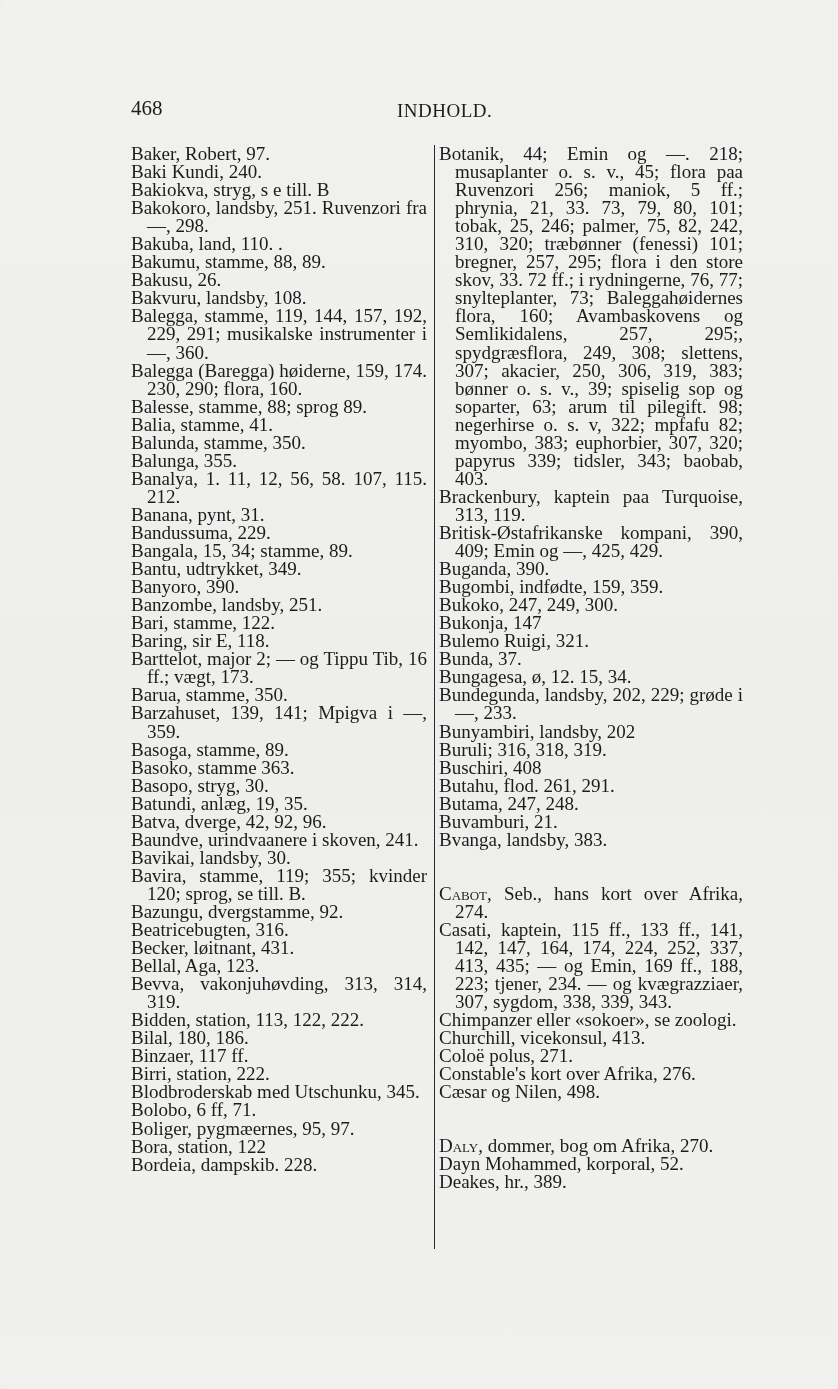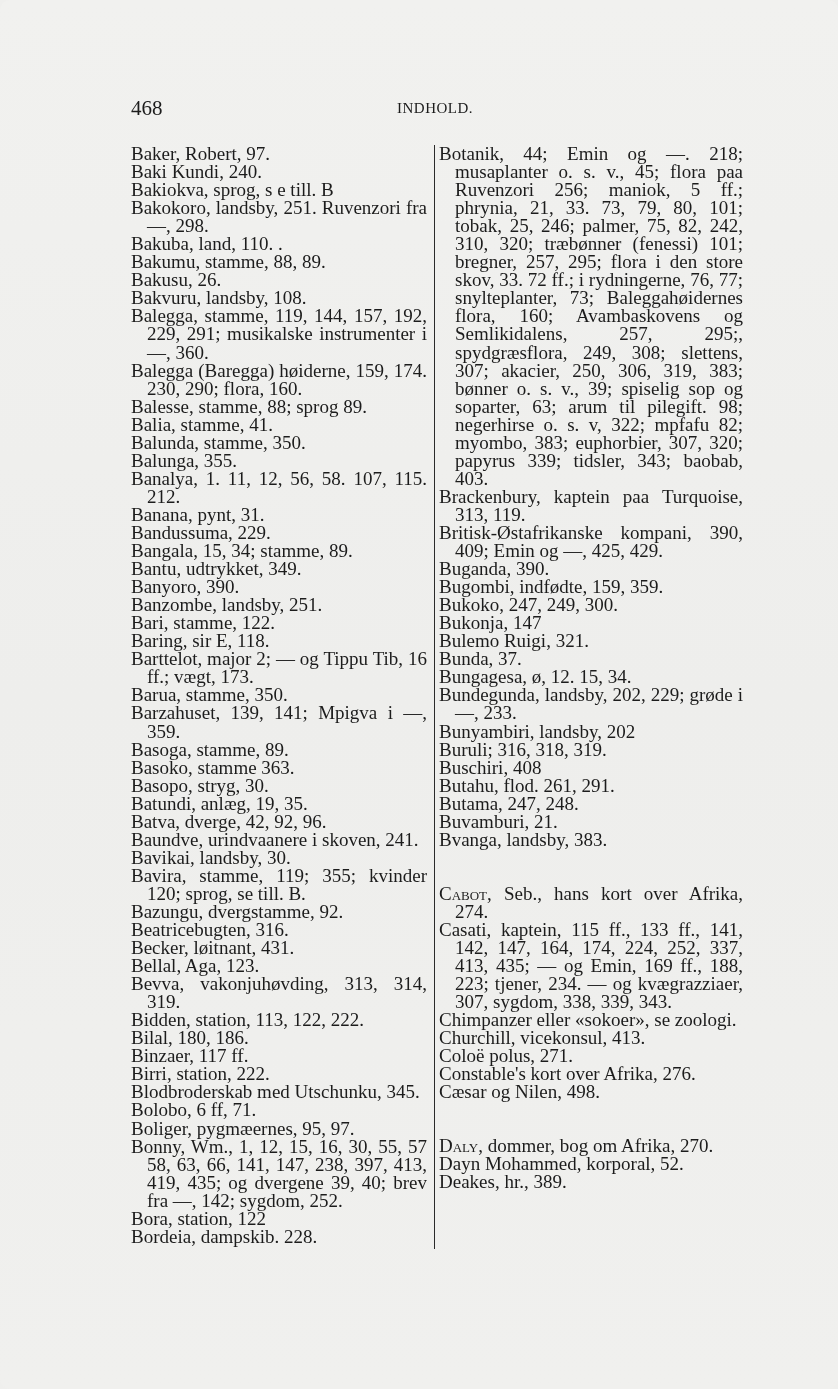--- a/index.html
+++ b/index.html
@@ -15,21 +15,21 @@
       position: absolute; left: 0; top: 0; width: 838px; height: 1389px;
       background: linear-gradient(180deg, #f1f1ef 0%, #eeeeec 50%, #f0f0ee 100%);
       border-radius: 10px;
     }
     .page-number {
       position: absolute; left: 131px; top: 96px;
       font-size: 21px; letter-spacing: 0px;
     }
     .running-head {
       position: absolute; left: 397px; top: 100px;
-      font-size: 15px; letter-spacing: 0.5px;
+      font-size: 19px; letter-spacing: 0.5px;
     }
     .col {
       position: absolute; top: 145px;
       font-size: 19px; line-height: 18.05px;
     }
     .col-left { left: 131px; width: 296px; }
     .col-right { left: 439px; width: 304px; }
     .divider {
       position: absolute; left: 434px; top: 145px;
       width: 1.4px; height: 1104px; background: #2a2a2a;
@@ -46,21 +46,21 @@
 </head>
 <body>
 
 <div class="page">
   <div class="page-number">468</div>
   <div class="running-head">INDHOLD.</div>
 
   <div class="col col-left" id="col-left">
       <div class="entry">Baker, Robert, 97.</div>
       <div class="entry">Baki Kundi, 240.</div>
-      <div class="entry">Bakiokva, sprog, s e till. B</div>
+      <div class="entry">Bakiokva, stryg, s e till. B</div>
       <div class="entry">Bakokoro, landsby, 251. Ruvenzori fra —, 298.</div>
       <div class="entry">Bakuba, land, 110. .</div>
       <div class="entry">Bakumu, stamme, 88, 89.</div>
       <div class="entry">Bakusu, 26.</div>
       <div class="entry">Bakvuru, landsby, 108.</div>
       <div class="entry">Balegga, stamme, 119, 144, 157, 192, 229, 291; musikalske instrumenter i —, 360.</div>
       <div class="entry">Balegga (Baregga) høiderne, 159, 174. 230, 290; flora, 160.</div>
       <div class="entry">Balesse, stamme, 88; sprog 89.</div>
       <div class="entry">Balia, stamme, 41.</div>
       <div class="entry">Balunda, stamme, 350.</div>
@@ -90,21 +90,20 @@
       <div class="entry">Becker, løitnant, 431.</div>
       <div class="entry">Bellal, Aga, 123.</div>
       <div class="entry">Bevva, vakonjuhøvding, 313, 314, 319.</div>
       <div class="entry">Bidden, station, 113, 122, 222.</div>
       <div class="entry">Bilal, 180, 186.</div>
       <div class="entry">Binzaer, 117 ff.</div>
       <div class="entry">Birri, station, 222.</div>
       <div class="entry">Blodbroderskab med Utschunku, 345.</div>
       <div class="entry">Bolobo, 6 ff, 71.</div>
       <div class="entry">Boliger, pygmæernes, 95, 97.</div>
-      <div class="entry">Bonny, Wm., 1, 12, 15, 16, 30, 55, 57 58, 63, 66, 141, 147, 238, 397, 413, 419, 435; og dvergene 39, 40; brev fra —, 142; sygdom, 252.</div>
       <div class="entry">Bora, station, 122</div>
       <div class="entry"><span class="it">Bordeia</span><span>, dampskib. 228.</span></div>
     </div>
   <div class="divider"></div>
   <div class="col col-right" id="col-right">
       <div class="entry"><span class="it">Botanik</span><span>, 44; Emin og —. 218; musaplanter o. s. v., 45; flora paa Ruvenzori 256; maniok, 5 ff.; phrynia, 21, 33. 73, 79, 80, 101; tobak, 25, 246; palmer, 75, 82, 242, 310, 320; træbønner (fenessi) 101; bregner, 257, 295; flora i den store skov, 33. 72 ff.; i rydningerne, 76, 77; snylteplanter, 73; Baleggahøidernes flora, 160; Avambaskovens og Semlikidalens, 257, 295;, spydgræsflora, 249, 308; slettens, 307; akacier, 250, 306, 319, 383; bønner o. s. v., 39; spiselig sop og soparter, 63; arum til pilegift. 98; negerhirse o. s. v, 322; mpfafu 82; myombo, 383; euphorbier, 307, 320; papyrus 339; tidsler, 343; baobab, 403.</span></div>
       <div class="entry"><span>Brackenbury, kaptein paa </span><span class="it">Turquoise</span><span>, 313, 119.</span></div>
       <div class="entry">Britisk-Østafrikanske kompani, 390, 409; Emin og —, 425, 429.</div>
       <div class="entry">Buganda, 390.</div>
       <div class="entry">Bugombi, indfødte, 159, 359.</div>

